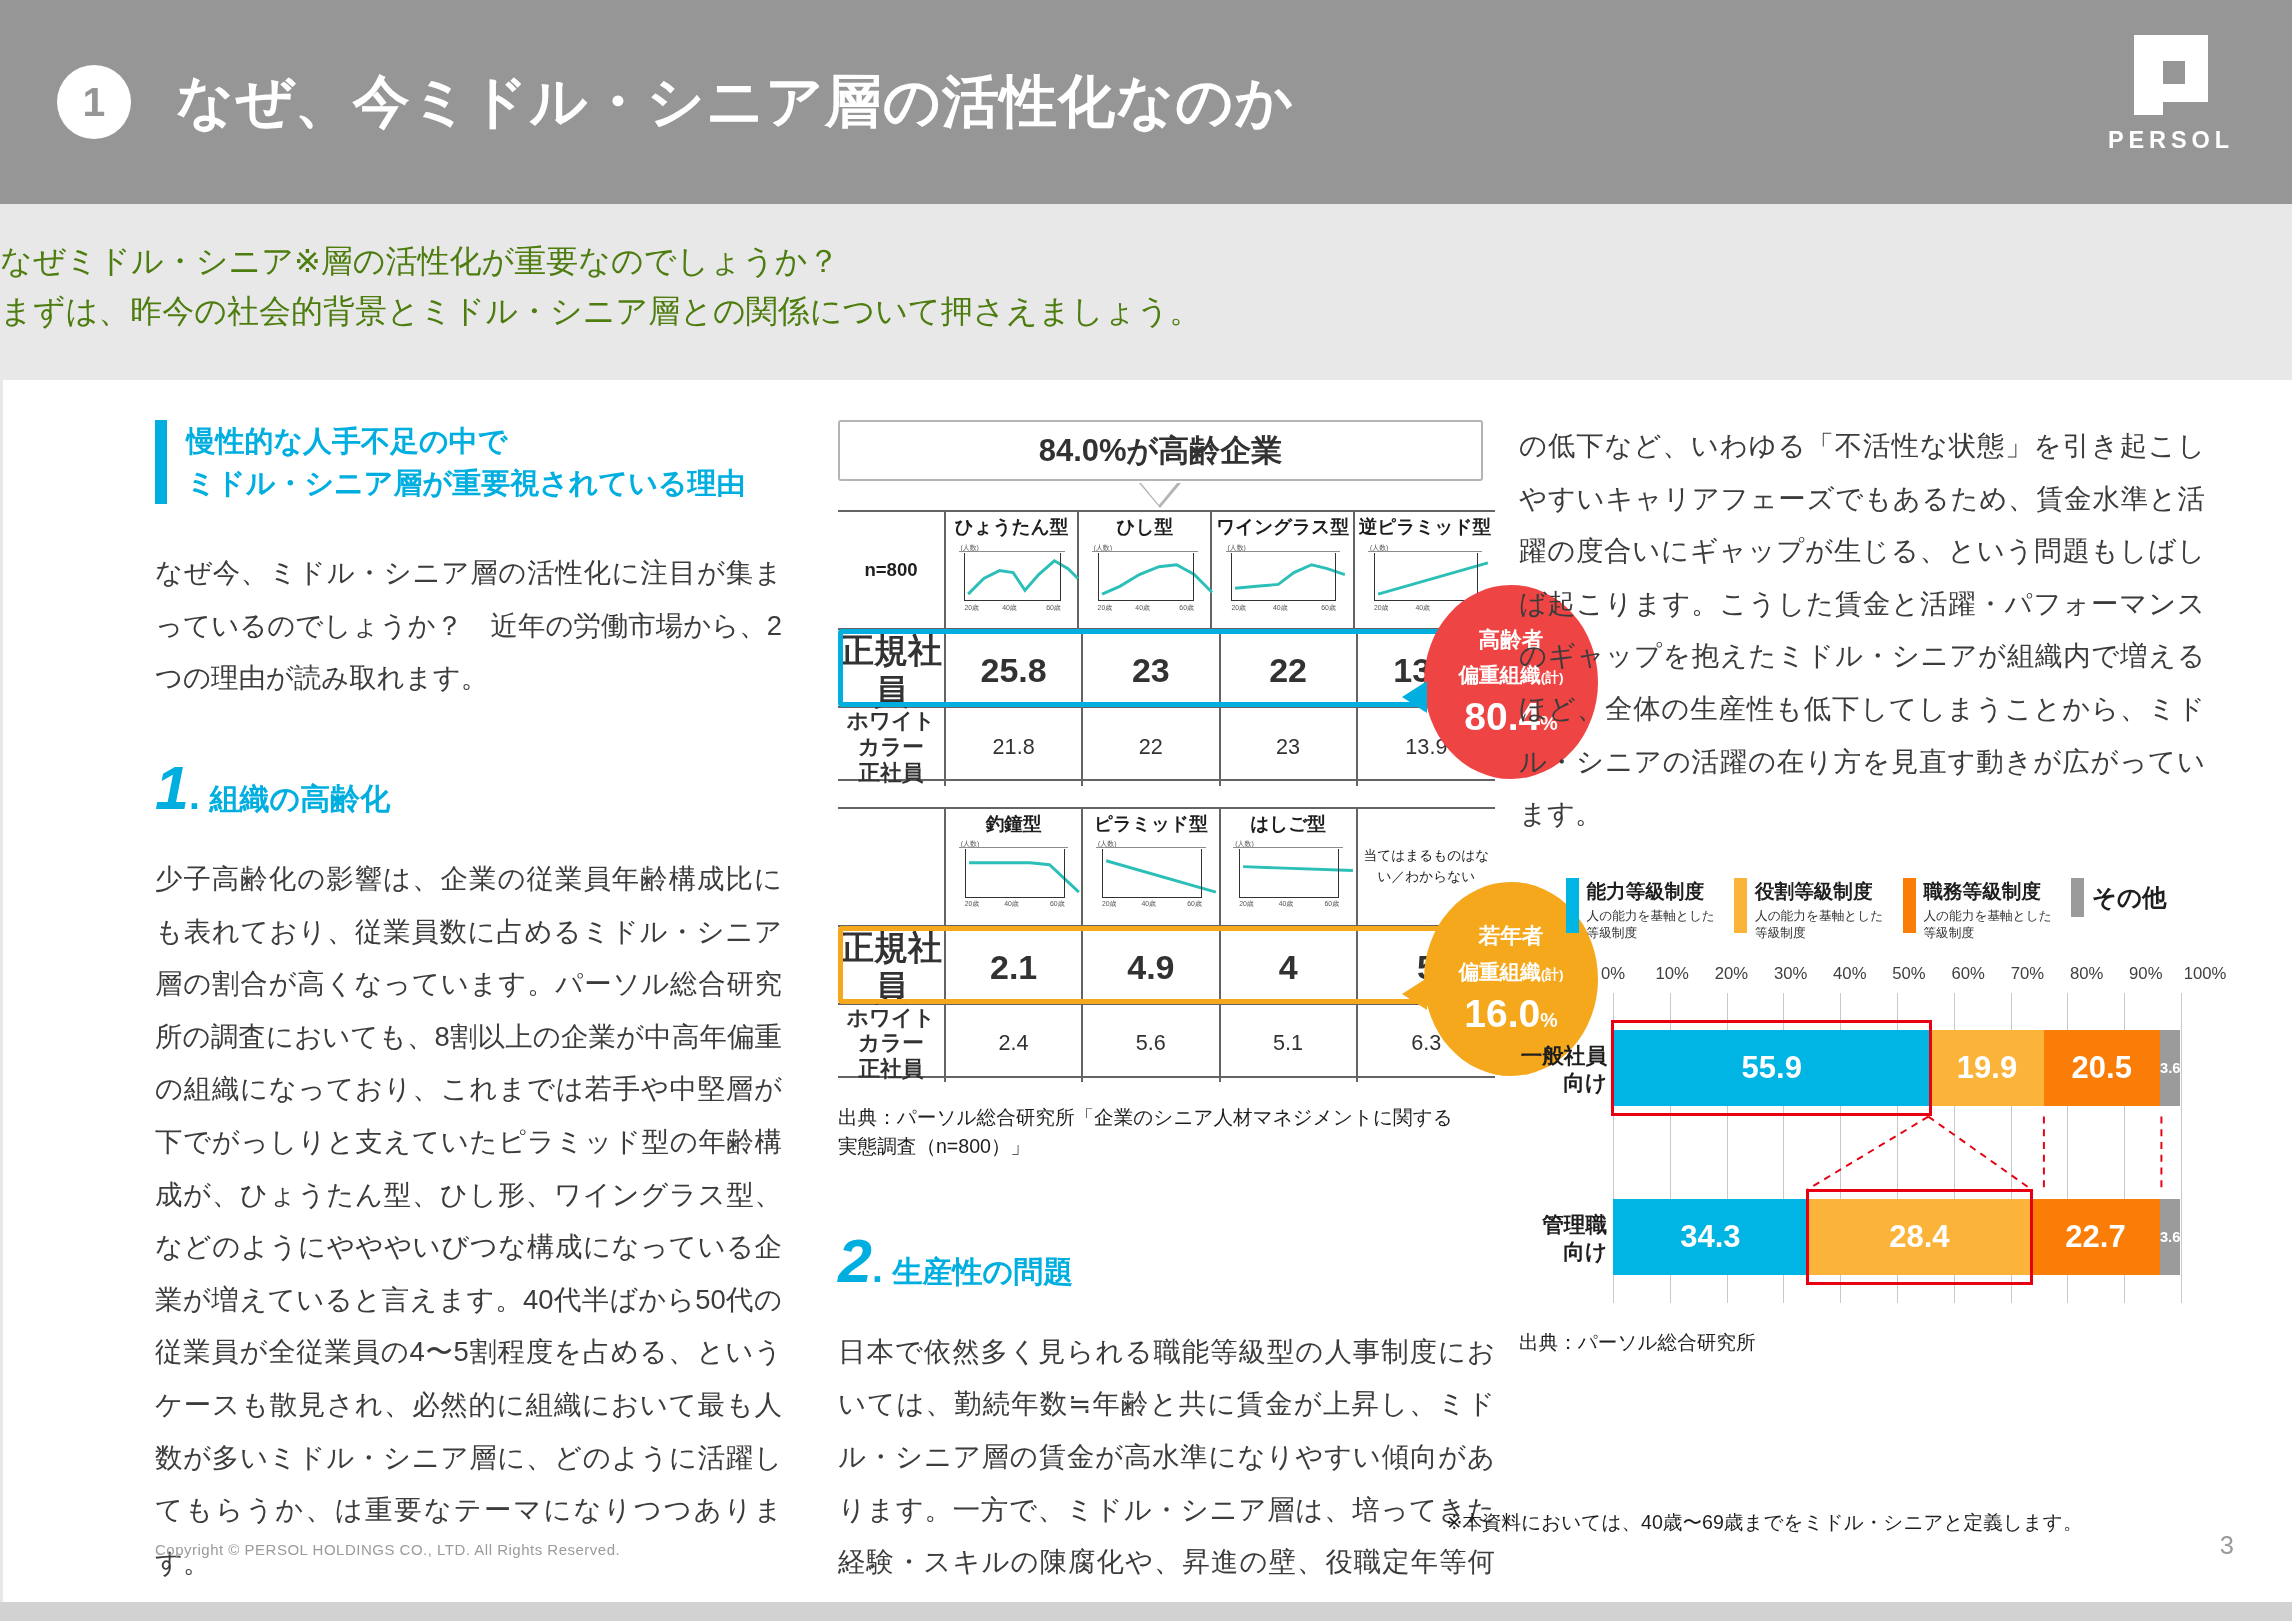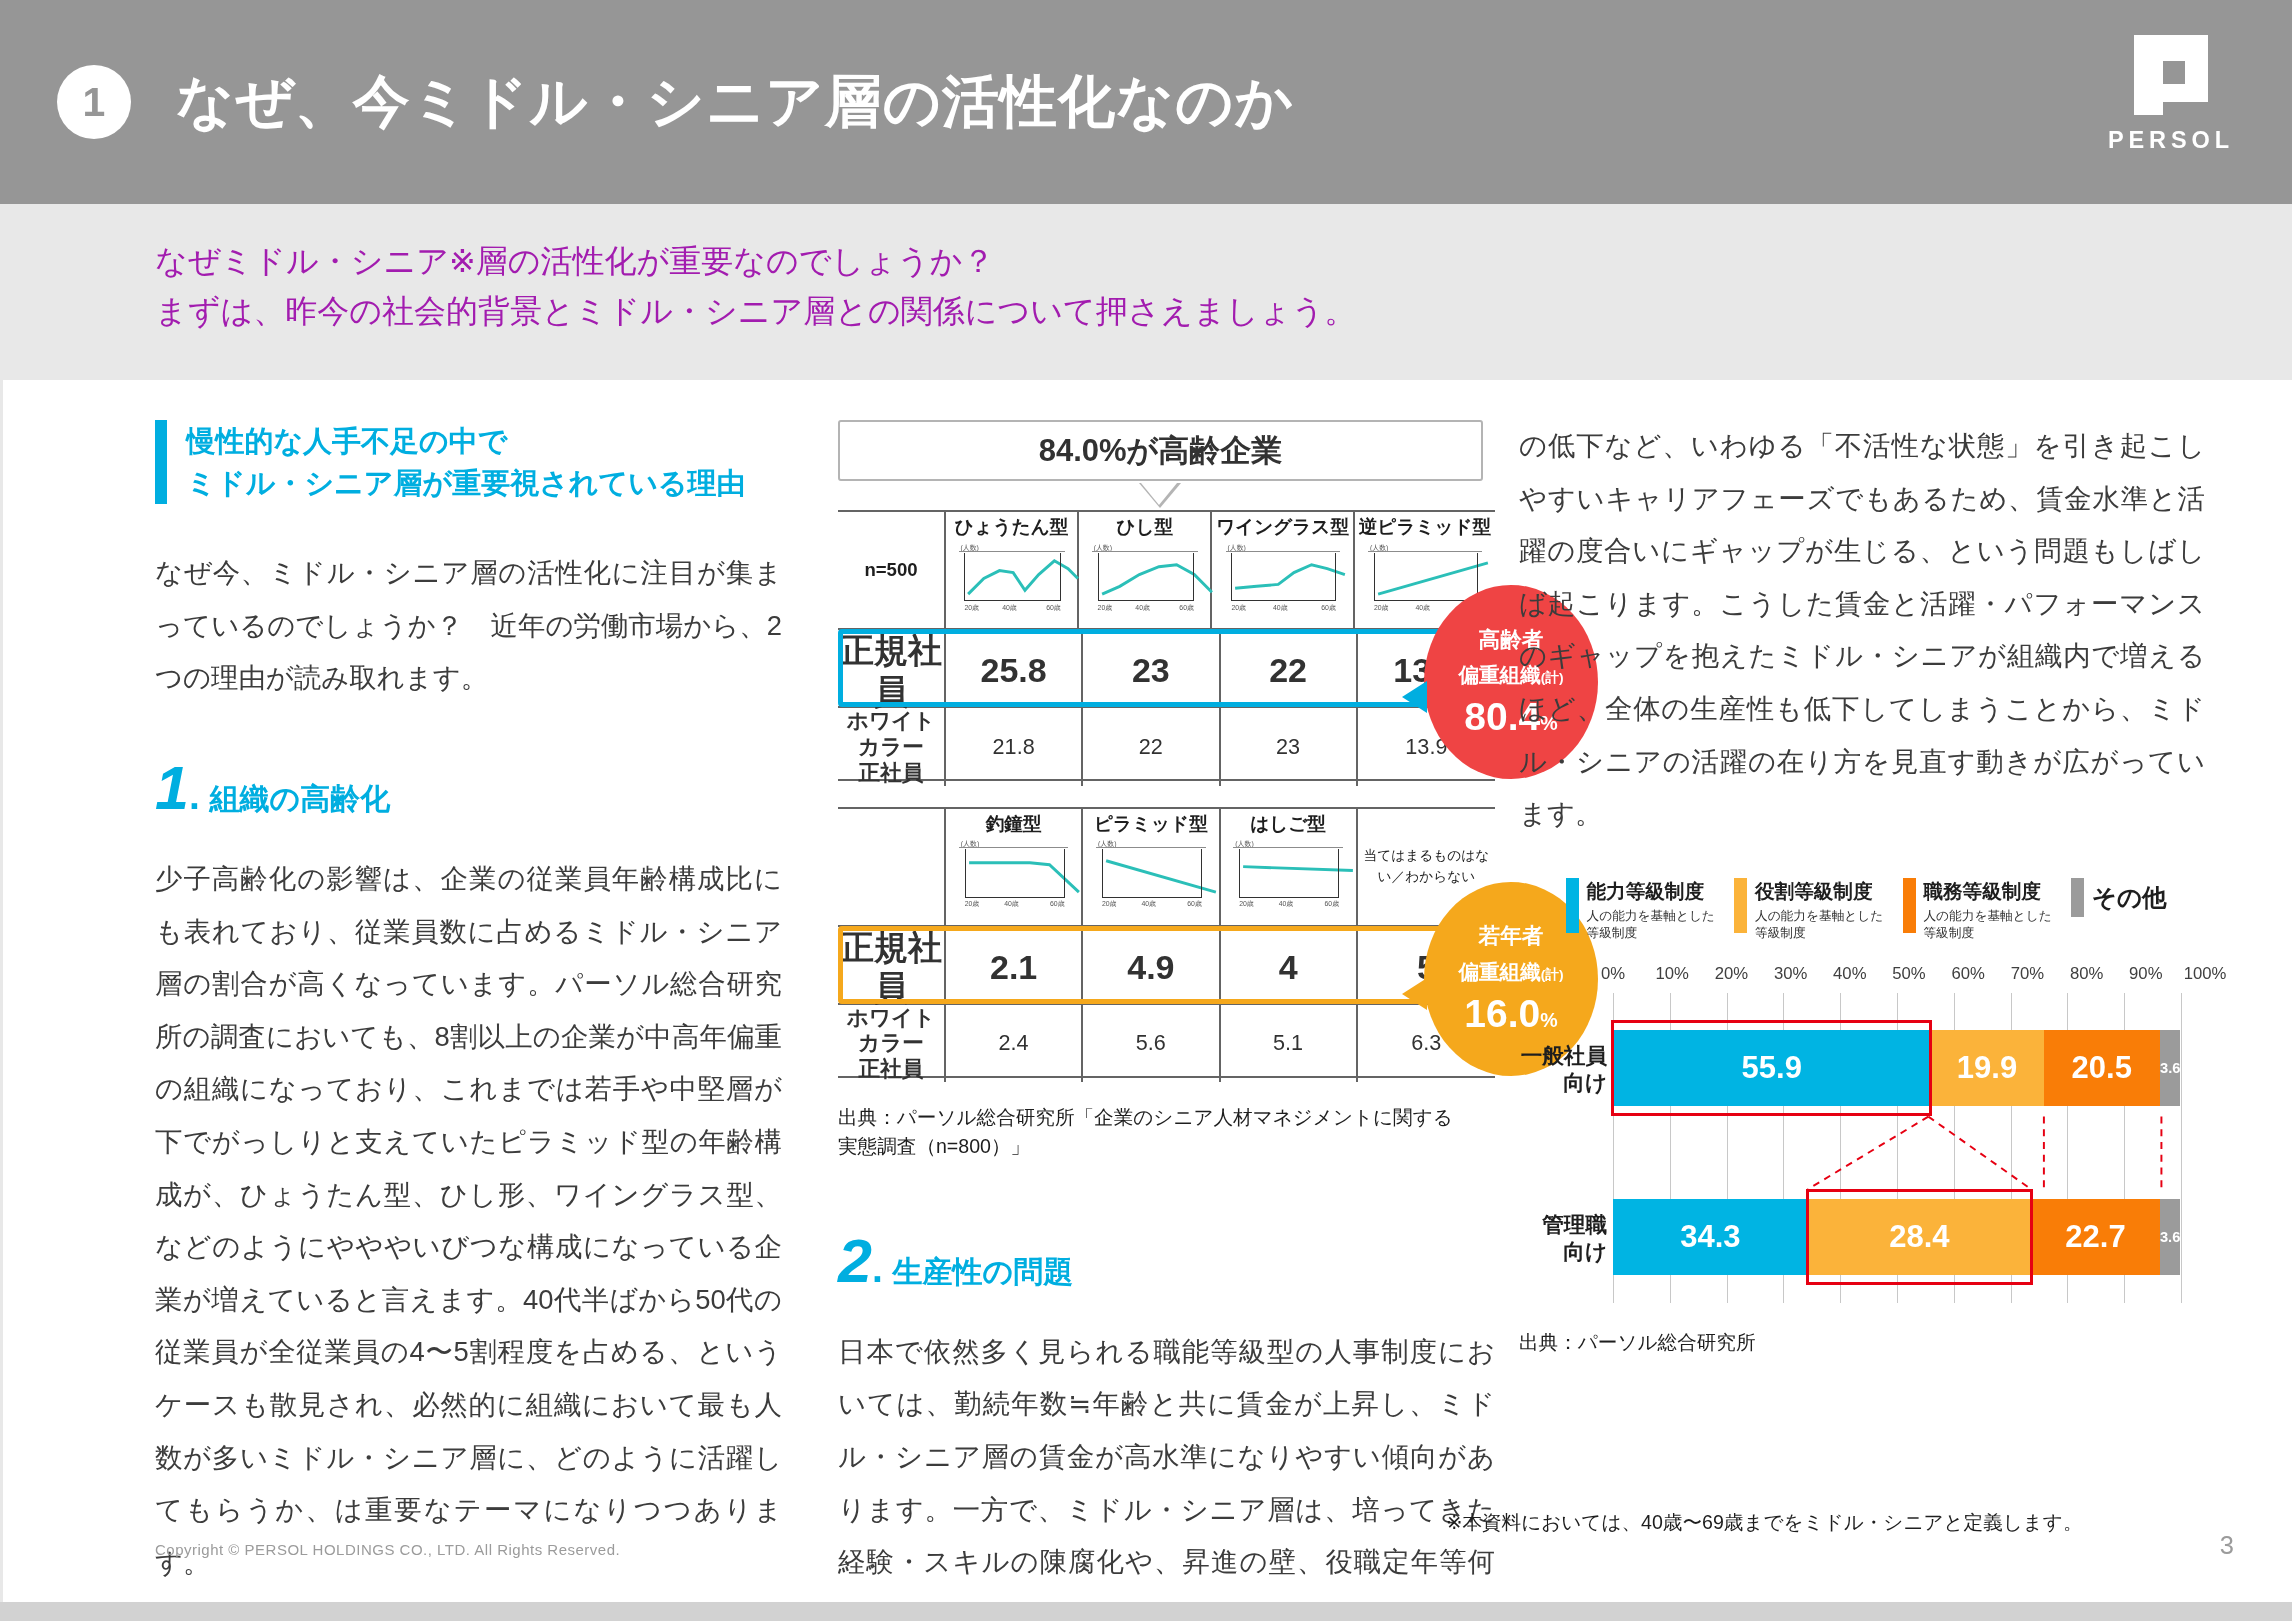--- a/index.html
+++ b/index.html
@@ -40,22 +40,21 @@
     color: #ffffff; font-size: 23.5px; font-weight: bold;
     letter-spacing: 4.9px; margin-top: 11.8px;
   }
 
   
   .subband {
     position: absolute; left: 0; top: 204px; width: 2293px; height: 176px;
     background: #e8e8e8;
   }
   .subband p {
-    color: #a21caf; font-size: 32px; line-height: 1.55;
-    margin-left: 155px;
+    color: #4d7c0f; font-size: 32px; line-height: 1.55;
   }
   .subband p:first-child { padding-top: 33px; }
 
   .left-rule { position: absolute; left: 0; top: 380px; width: 2.9px; height: 1241px; background: #e8e8e8; }
 
   
   .col { position: absolute; top: 420px; }
   .col-left   { left: 155px;  width: 627px; }
   .col-center { left: 838px;  width: 657px; }
   .col-right  { left: 1519px; width: 686px; }
@@ -235,21 +234,21 @@
 
     <div class="callout-box">
       <span class="ctext">84.0%が高齢企業</span>
       <div class="callout-tail"></div>
     </div>
 
     <div class="chart-table">
 
       <div class="hline"></div>
       <div class="ct-grid">
-        <div class="ct-cell ct-rowlabel">n=500</div>
+        <div class="ct-cell ct-rowlabel">n=800</div>
         <div class="ct-head-cell">
           <div class="hc-title">ひょうたん型</div>
           <div class="mini">
             <span class="ax-label">(人数)</span>
             <div class="toprule"></div>
             <svg width="118" height="49" viewBox="0 0 120 50">
                 <polyline points="4,42 20,26 36,18 50,20 62,38 76,22 92,8 106,16 116,26" fill="none" stroke="#2BBFB8" stroke-width="3"></polyline>
               </svg>
             <div class="plot"></div>
             <span class="xt" style="left:5.9px">20歳</span>

